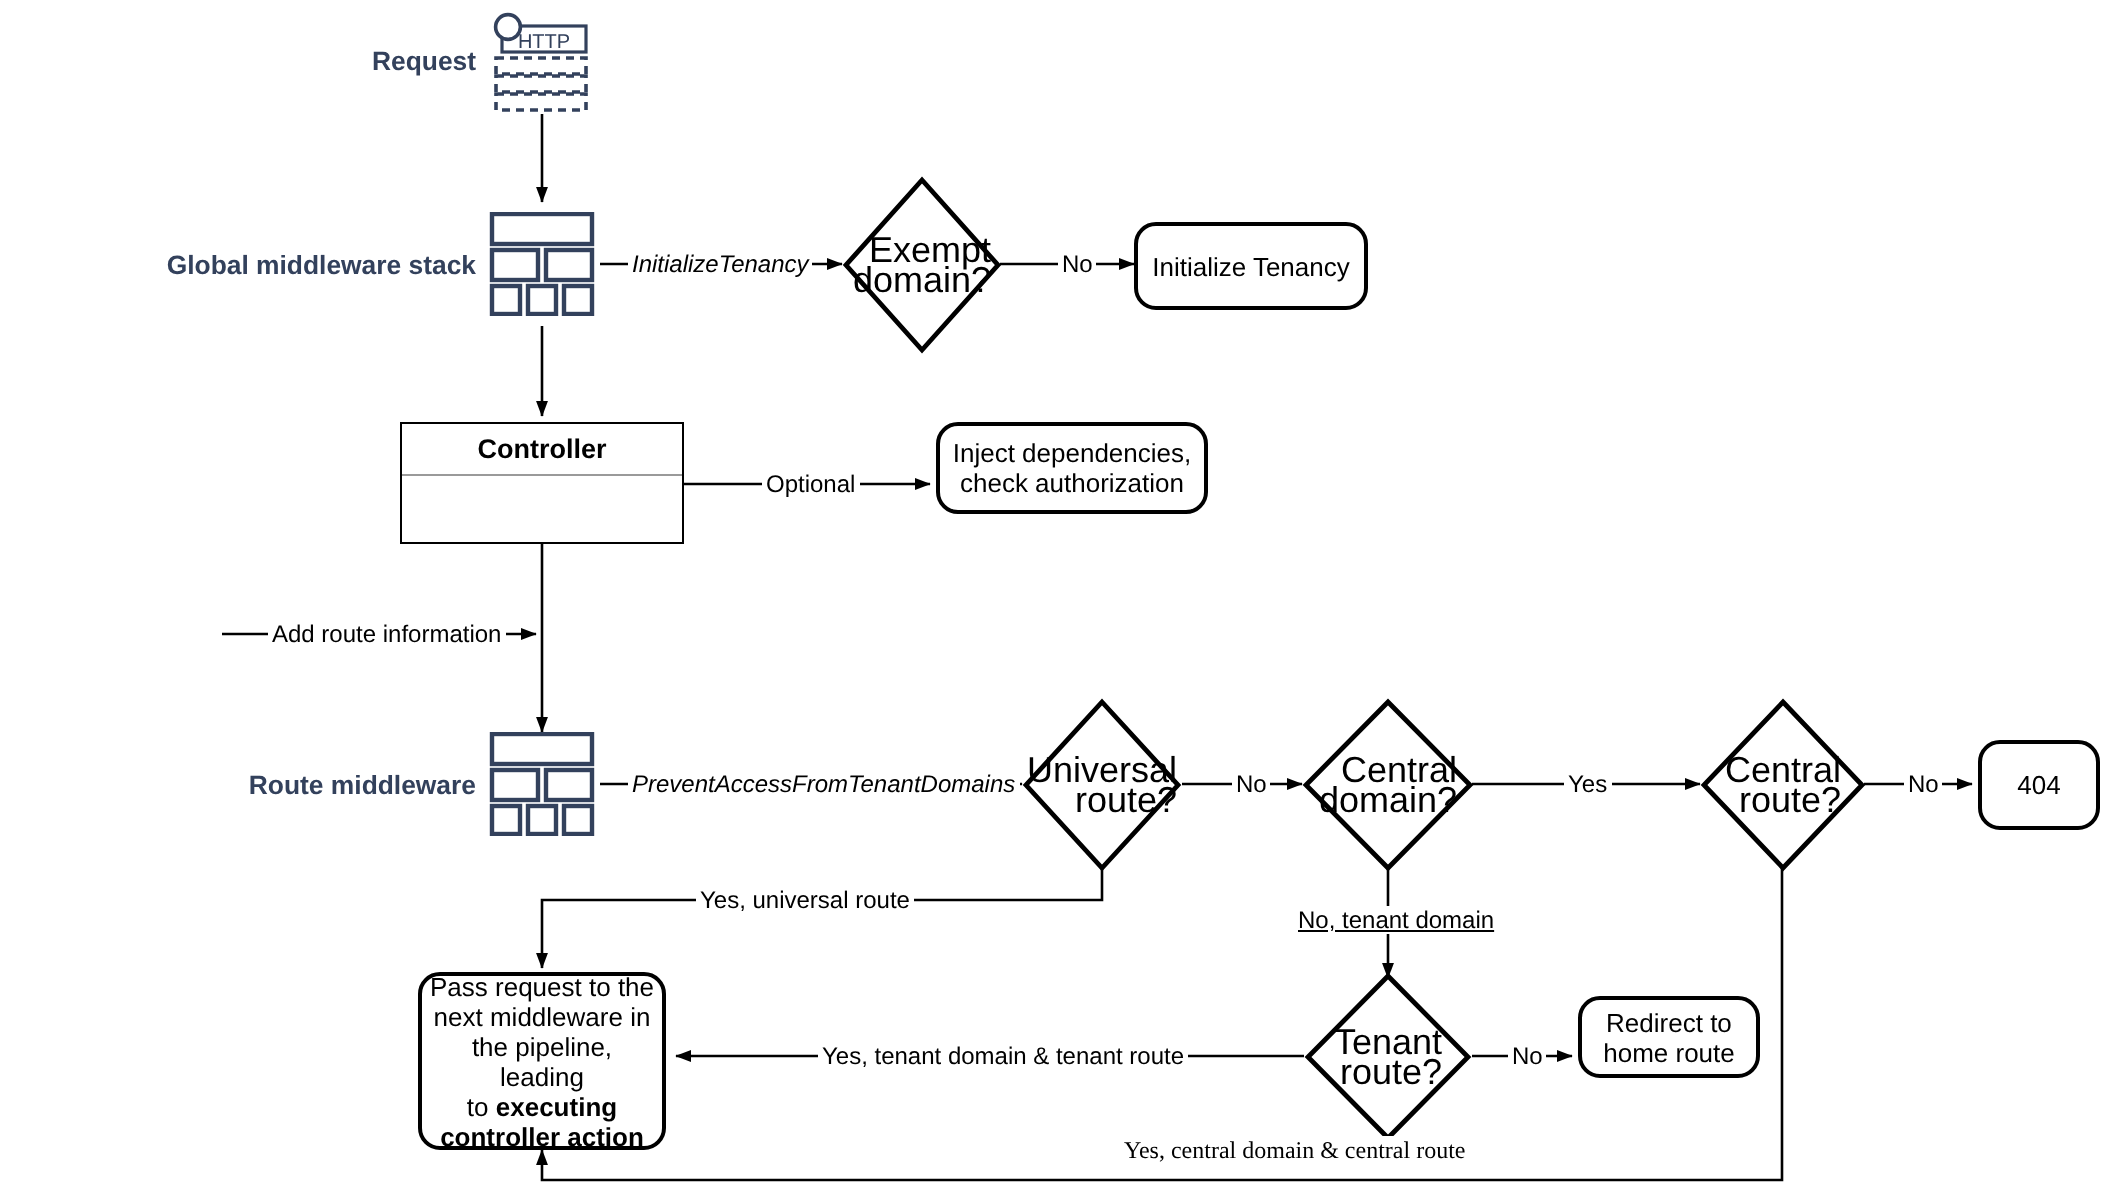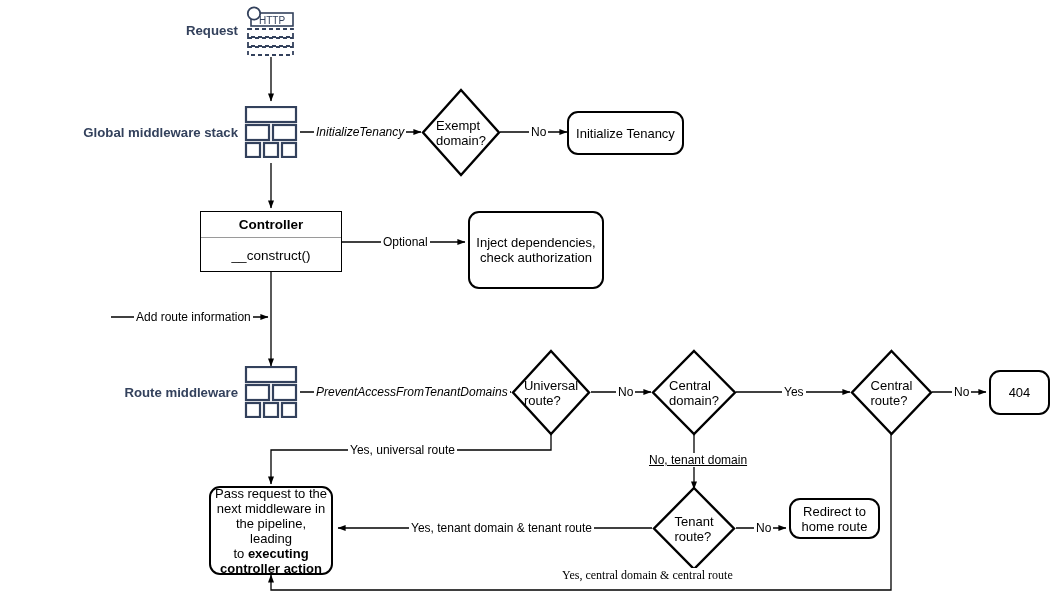--- a/index.html
+++ b/index.html
@@ -77,22 +77,22 @@
     height: 100%;
   }
   .diamond .dlabel {
     position: absolute;
     left: 0; top: 0;
     width: 100%;
     height: 100%;
     display: flex;
     align-items: center;
     justify-content: center;
-    text-align: left;
-    font-size: 13px;
+    text-align: right;
+    font-size: 18px;
     line-height: 15px;
   }
   
   .side-label {
     position: absolute;
     font-weight: bold;
     font-size: 13.2px;
     color: #33415c;
     white-space: nowrap;
     text-align: right;
@@ -209,24 +209,23 @@
     <div class="dlabel" style="white-space:pre-line;">Exempt
 domain?</div>
   </div>
 
   <div class="node box-round" style="left:567px; top:111px; width:117px; height:44px;">
     <span style="white-space:pre-line;">Initialize Tenancy</span>
   </div>
 
   <div class="node box-class" style="left:200px; top:211px; width:142px; height:61px;">
     <div class="cls-title">Controller</div>
-    <div class="cls-member">__construct()</div>
-  </div>
-
-  <div class="node box-round" style="left:468px; top:211px; width:136px; height:78px;">
+  </div>
+
+  <div class="node box-round" style="left:468px; top:211px; width:136px; height:46px;">
     <span style="white-space:pre-line;">Inject dependencies,
 check authorization</span>
   </div>
 
 
   <div class="diamond" style="left:511px; top:349px; width:80px; height:87px;">
     <svg class="dshape" viewBox="0 0 80 87" preserveAspectRatio="none">
       <polygon points="40,2 78,43.5 40,85 2,43.5" fill="#fff" stroke="#000" stroke-width="2.4" vector-effect="non-scaling-stroke"></polygon>
     </svg>
     <div class="dlabel" style="white-space:pre-line;">Universal

